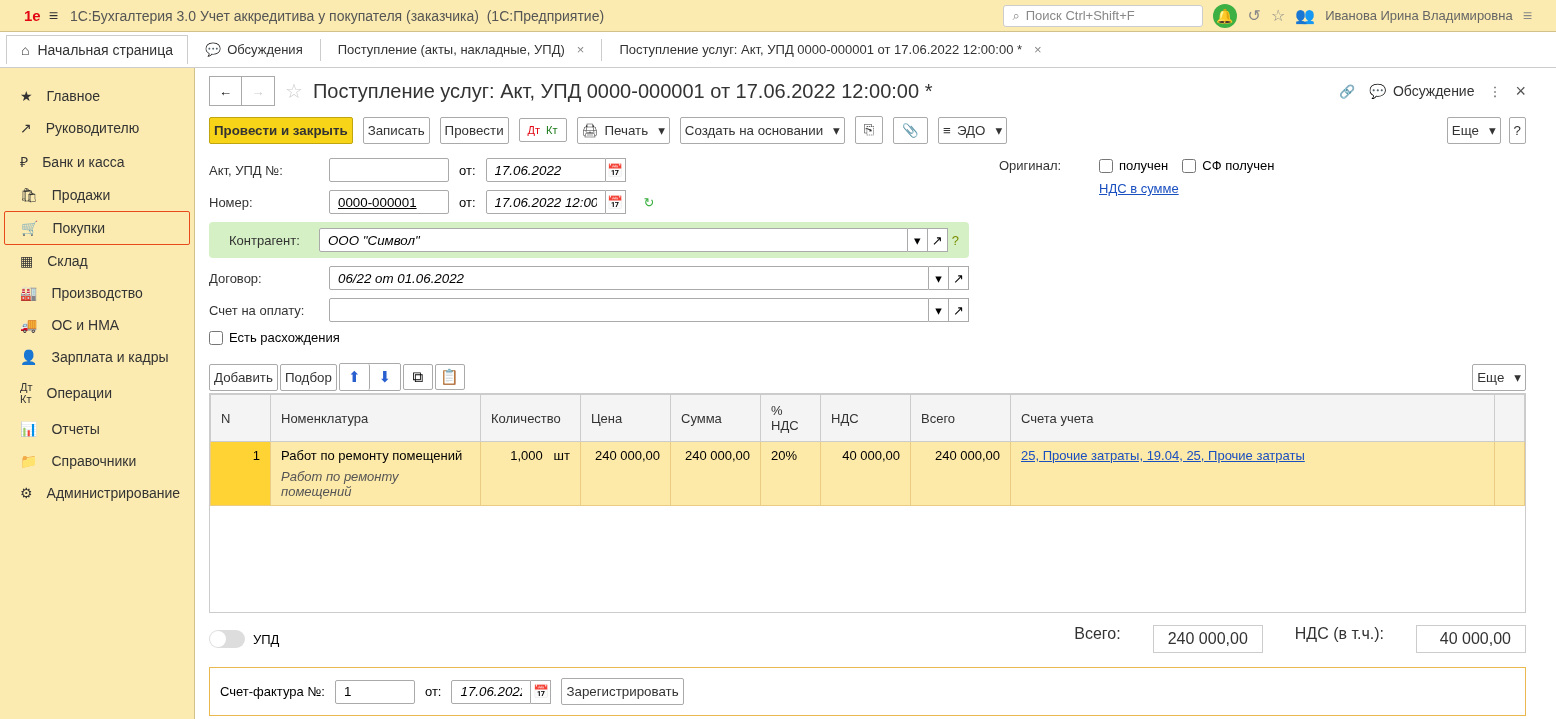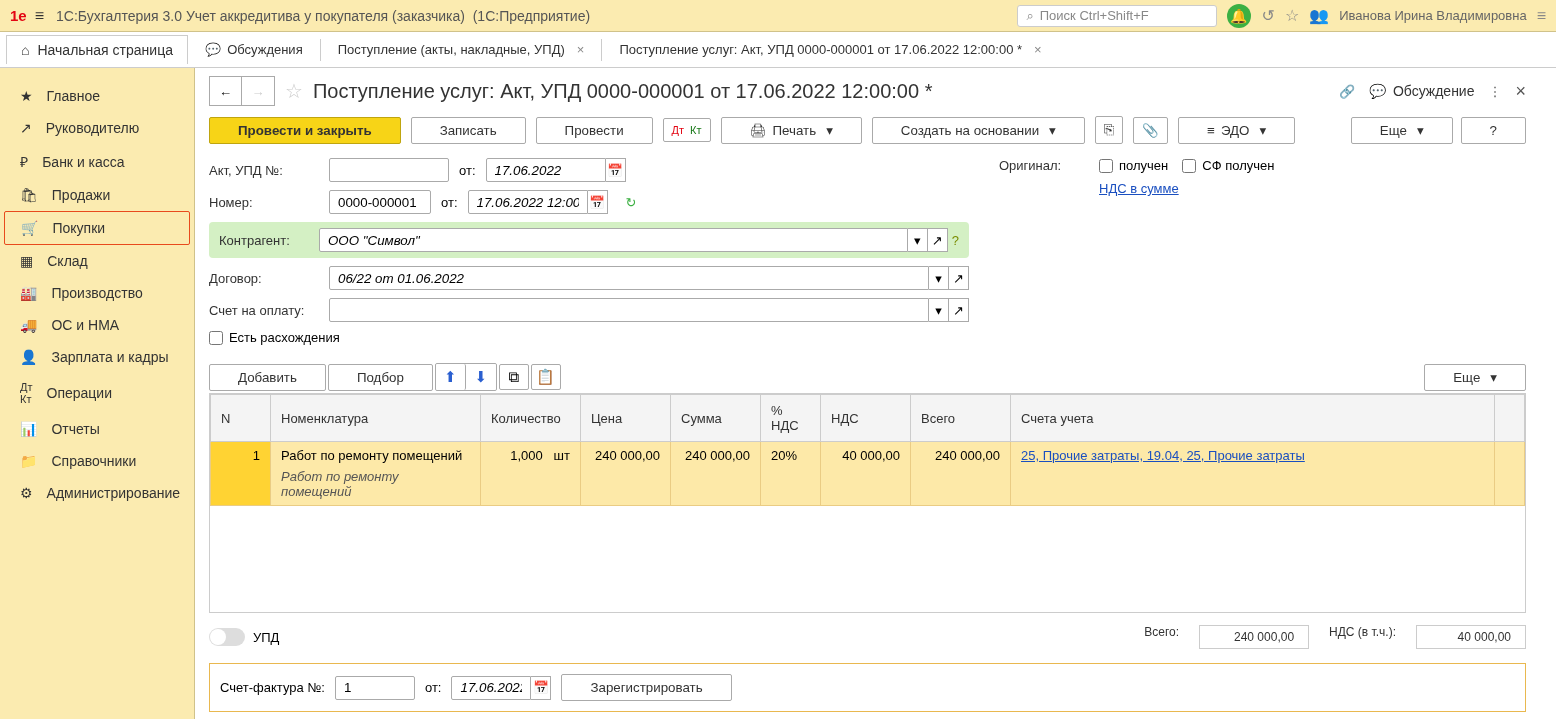--- a/index.html
+++ b/index.html
@@ -1,19 +1,19 @@
 <!DOCTYPE html>
 <html><head>
 <meta charset="utf-8">
 <style>
 * { box-sizing: border-box; margin: 0; padding: 0; font-family: Arial, sans-serif; }
 body { font-size: 13px; background: #fff; }
 
 
-.top-bar { background: #fbebb0; height: 32px; display: flex; align-items: center; padding: 0 10px; border-bottom: 1px solid #d0c28a; }
+.top-bar { background: #fbebb0; height: 32px; display: flex; align-items: center; padding: 0 24px; border-bottom: 1px solid #d0c28a; }
 .logo-1c { color: #e30613; font-weight: bold; font-size: 15px; margin-right: 8px; }
 .hamburger { margin-right: 12px; cursor: pointer; font-size: 16px; color: #333; }
 .app-title { color: #555; font-size: 14px; }
 .top-right { margin-left: auto; display: flex; align-items: center; gap: 10px; }
 .search-box { display: flex; align-items: center; background: #fff; border: 1px solid #ccc; border-radius: 3px; padding: 2px 8px; width: 200px; height: 22px; color: #888; }
 .notif-bell { width: 24px; height: 24px; background: #3cb043; border-radius: 50%; display: flex; align-items: center; justify-content: center; color: #fff; font-size: 14px; }
 .top-icon { color: #888; font-size: 16px; cursor: pointer; }
 .user-name { color: #666; }
 
 
@@ -34,36 +34,36 @@
 .content { flex: 1; padding: 8px 30px 12px 14px; overflow: auto; background: #fff; }
 .doc-header-row { display: flex; align-items: center; gap: 10px; margin-bottom: 10px; }
 .nav-arrow { width: 32px; height: 28px; border: 1px solid #aaa; background: #fff; display: flex; align-items: center; justify-content: center; cursor: pointer; }
 .nav-arrow.disabled { color: #ccc; border-color: #ddd; }
 .doc-title { font-size: 20px; color: #333; }
 .doc-header-right { margin-left: auto; display: flex; align-items: center; gap: 14px; color: #555; }
 .link-small { color: #333; font-size: 14px; display: flex; align-items: center; gap: 6px; }
 
 
 .toolbar { display: flex; align-items: center; gap: 10px; margin-bottom: 14px; flex-wrap: wrap; }
-.btn { border: 1px solid #aaa; background: #fff; padding: 5px 28px; border-radius: 2px; cursor: pointer; color: #333; display: inline-flex; align-items: center; gap: 6px; }
+.btn { border: 1px solid #aaa; background: #fff; padding: 5px 4px; border-radius: 2px; cursor: pointer; color: #333; display: inline-flex; align-items: center; gap: 6px; }
 .btn-primary { background: #f7d417; border-color: #bfa50f; font-weight: bold; }
 .btn-icon { padding: 5px 8px; }
 .dropdown-arrow { margin-left: 4px; }
 .toolbar-right { margin-left: auto; display: flex; gap: 8px; }
 
 
 .form-grid { display: grid; grid-template-columns: 760px 1fr; gap: 10px 30px; margin-bottom: 10px; }
 .form-row { display: flex; align-items: center; gap: 10px; margin-bottom: 8px; }
 .form-label { width: 110px; color: #333; flex-shrink: 0; }
 .form-input { border: 1px solid #aaa; border-radius: 2px; padding: 3px 8px; height: 24px; background: #fff; }
 .input-with-icons { display: flex; align-items: center; }
 .input-with-icons .form-input { border-radius: 0; border-top-left-radius: 2px; border-bottom-left-radius: 2px; font-style: italic; }
 .input-btn { border: 1px solid #aaa; border-left: none; background: #fff; width: 20px; height: 24px; display: flex; align-items: center; justify-content: center; cursor: pointer; }
 .highlight-row { background: #d4f0c4; padding: 6px 10px 6px 0; border-radius: 4px; display: flex; align-items: center; }
-.highlight-row .form-label { padding-left: 10px; }
+.highlight-row .form-label { padding-left: 20px; }
 .help-q { color: #7a8c00; margin-left: 4px; cursor: pointer; }
 .right-col-label { width: 90px; display: inline-block; color: #333; }
 .link-blue { color: #1a4fc0; text-decoration: underline; cursor: pointer; }
 .checkbox-label { display: flex; align-items: center; gap: 6px; }
 .checkbox-label input { width: 14px; height: 14px; }
 
 
 .sub-toolbar { display: flex; align-items: center; gap: 2px; margin-bottom: 2px; }
 .arrow-btn { border: 1px solid #aaa; background: #fff; border-radius: 2px; width: 30px; height: 26px; display: flex; align-items: center; justify-content: center; cursor: pointer; font-size: 15px; }
 
@@ -74,21 +74,21 @@
 .data-table tr.sel-row td { background: #fde9a8; }
 .num-col { text-align: right; }
 .row-num-cell { background: #ffd333 !important; text-align: right; width: 50px; }
 .sub-line { font-style: italic; color: #555; margin-top: 6px; }
 .table-scroll { border: 1px solid #ccc; height: 220px; overflow: auto; }
 
 
 .footer-row { display: flex; align-items: center; margin-top: 12px; }
 .toggle { width: 36px; height: 18px; background: #ddd; border-radius: 10px; position: relative; margin-right: 8px; }
 .toggle::after { content:""; width: 16px; height: 16px; background: #fff; border-radius: 50%; position: absolute; top: 1px; left: 1px; }
-.totals { margin-left: auto; display: flex; gap: 20px; font-size: 12px; color: #333; }
+.totals { margin-left: auto; display: flex; gap: 32px; font-size: 16px; color: #333; }
 .total-box { border: 1px solid #ccc; padding: 4px 14px; min-width: 110px; text-align: right; }
 
 
 .invoice-footer { border: 1px solid #e9b84f; padding: 10px; margin-top: 14px; display: flex; align-items: center; gap: 10px; }
 </style>
 </head>
 <body>
 
 <div class="top-bar">
   <span class="logo-1c">1e</span>
@@ -247,21 +247,21 @@
           <span class="form-label">Акт, УПД №:</span>
           <input class="form-input" style="width: 120px;">
           <span>от:</span>
           <div class="input-with-icons">
             <input class="form-input" style="width: 120px;" value="17.06.2022">
             <div class="input-btn">📅</div>
           </div>
         </div>
         <div class="form-row">
           <span class="form-label">Номер:</span>
-          <input class="form-input" style="width: 102px;" value="0000-000001">
+          <input class="form-input" style="width: 120px; text-decoration: underline;" value="0000-000001">
           <span>от:</span>
           <div class="input-with-icons">
             <input class="form-input" style="width: 120px;" value="17.06.2022 12:00:00">
             <div class="input-btn">📅</div>
           </div>
           <span style="color:#3cb043;margin-left:8px;">↻</span>
         </div>
         <div class="highlight-row">
           <span class="form-label">Контрагент:</span>
           <div class="input-with-icons" style="flex:1;">

